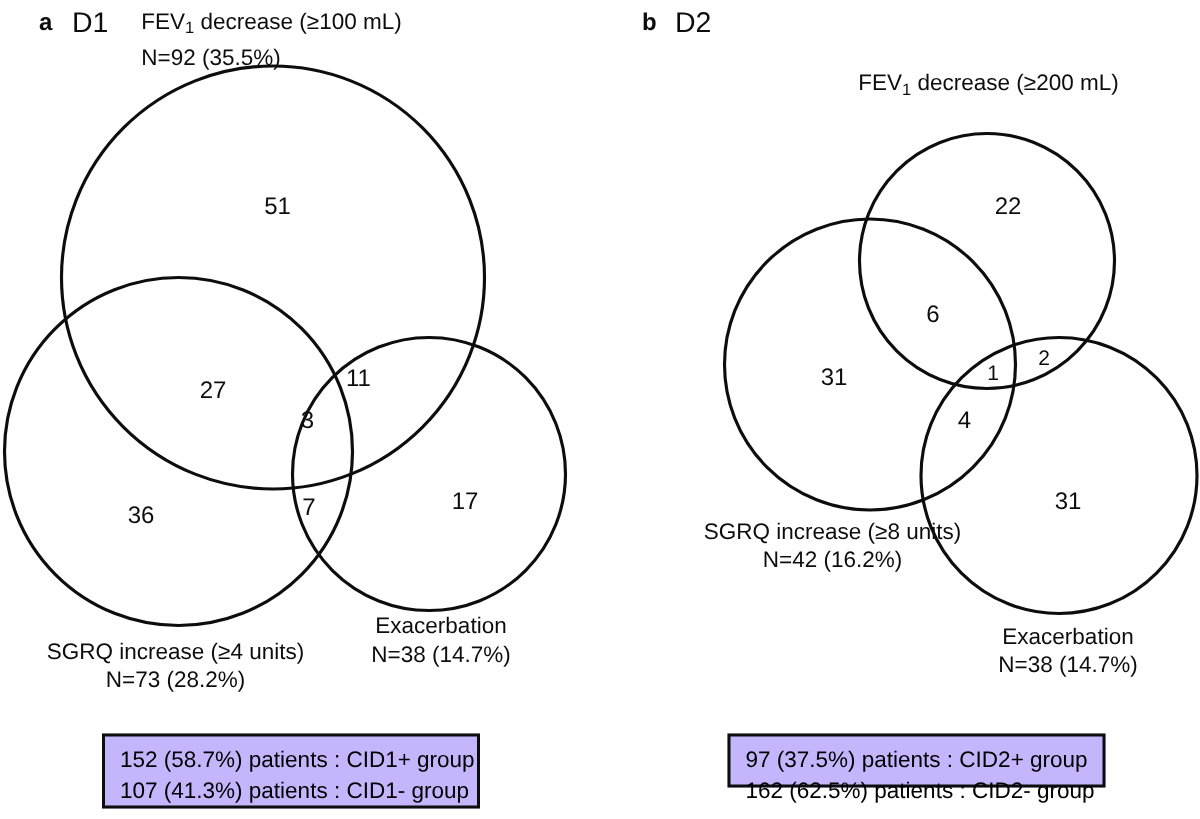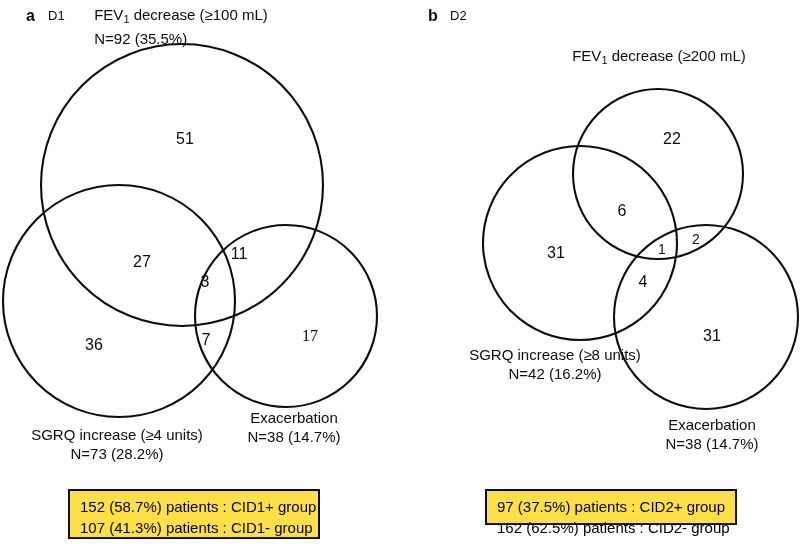--- a/index.html
+++ b/index.html
@@ -49,42 +49,42 @@
     font-size: 15px;
     line-height: 19px;
     color: #0d0d0d;
   }
   .panel-letter {
     font-weight: bold;
     font-size: 16px;
   }
   .panel-id {
     font-weight: normal;
-    font-size: 13px;
+    font-size: 19px;
   }
   .count {
     font-size: 16px;
     font-weight: normal;
     transform: translate(-50%, -50%);
   }
   .count-small {
     font-size: 14px;
   }
   .setlabel {
     text-align: center;
     font-size: 15px;
     line-height: 19px;
   }
   .setlabel .l2 { display: block; }
   .sub { font-size: 11px; vertical-align: -0.28em; }
 
   .summary-box {
     position: absolute;
     border: 2px solid #0d0d0d;
-    background: #fde047;
+    background: #c4b5fd;
     box-sizing: border-box;
     padding: 5px 10px 6px 10px;
   }
   .summary-box .line {
     font-size: 15px;
     line-height: 21px;
     white-space: nowrap;
   }
 </style>
 </head>
@@ -117,21 +117,21 @@
       <span>Exacerbation</span>
       <span class="l2">N=38 (14.7%)</span>
     </div>
 
     <div class="txt count" style="left:185px; top:138px;">51</div>
     <div class="txt count" style="left:142px; top:261px;">27</div>
     <div class="txt count" style="left:94px; top:344px;">36</div>
     <div class="txt count" style="left:239px; top:253px;">11</div>
     <div class="txt count" style="left:205px; top:281px;">3</div>
     <div class="txt count" style="left:206px; top:339px;">7</div>
-    <div class="txt count" style="left:310px; top:335px;font-family:Liberation Serif, serif;">17</div>
+    <div class="txt count" style="left:310px; top:335px;">17</div>
 
     <div class="summary-box" style="left:68px; top:489px; width:252px; height:50px;">
       <div class="line">152 (58.7%) patients : CID1+ group</div>
       <div class="line">107 (41.3%) patients : CID1- group</div>
     </div>
   </div>
 
   <div class="panel" id="panel-b">
 
     <svg class="venn" viewBox="0 0 400 546">

